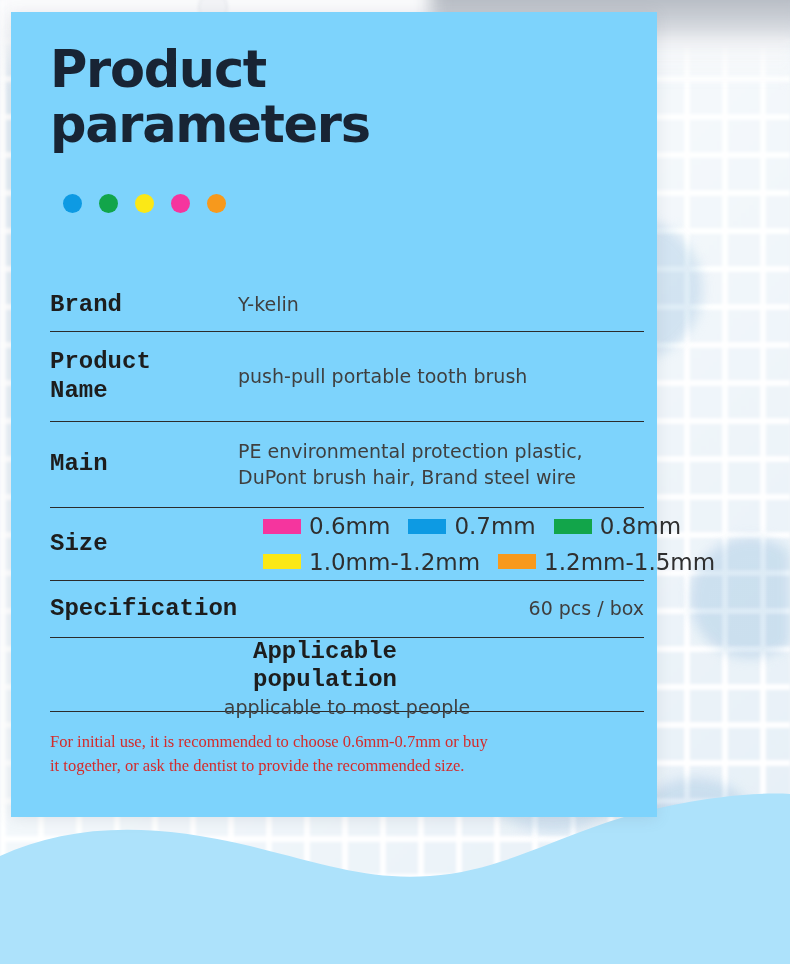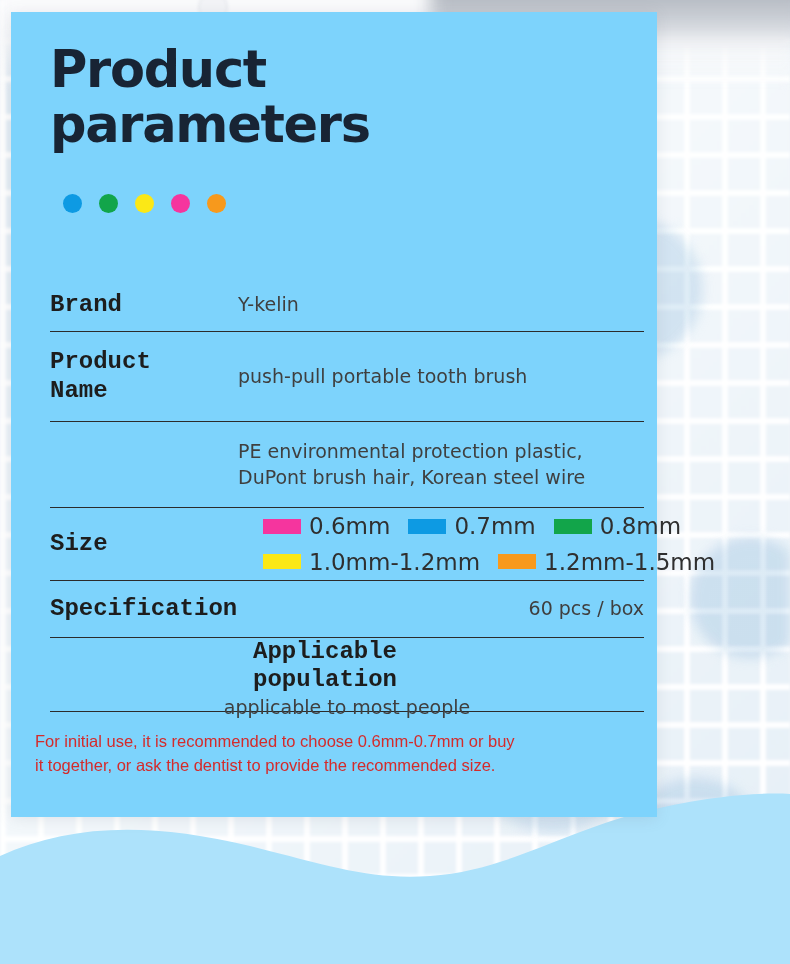--- a/index.html
+++ b/index.html
@@ -198,24 +198,24 @@
   .size-text {
     font-family: "DejaVu Sans", sans-serif;
     font-size: 23px;
     color: #2f2f2f;
     margin-right: 18px;
   }
   .size-text.last { margin-right: 0; }
 
   .note {
     position: absolute;
-    left: 24px;
+    left: 39px;
     top: 718px;
     width: 590px;
-    font-family: Liberation Sans, sans-serif;
+    font-family: Liberation Serif, serif;
     font-size: 16.5px;
     line-height: 1.45;
     color: #d42b2b;
   }
 </style>
 </head>
 <body>
 
 <div class="page">
 
@@ -256,24 +256,25 @@
       <div class="row r-name">
         <div class="label">
           <div>Product</div>
           <div>Name</div>
         </div>
         <div class="value">push-pull portable tooth brush</div>
       </div>
 
       <div class="row r-ingredients">
         <div class="label">
+          <div>Main</div>
         </div>
         <div class="value">
           <div>PE environmental protection plastic,</div>
-          <div>DuPont brush hair, Korean steel wire</div>
+          <div>DuPont brush hair, Brand steel wire</div>
         </div>
       </div>
 
       <div class="row r-size">
         <div class="label">Size</div>
         <div class="value">
           <div class="size-lines">
             <div class="size-line">
               <span class="size-item">
                 <span class="swatch" id="sw-1-0" style="background: rgb(245, 53, 158);"></span>

